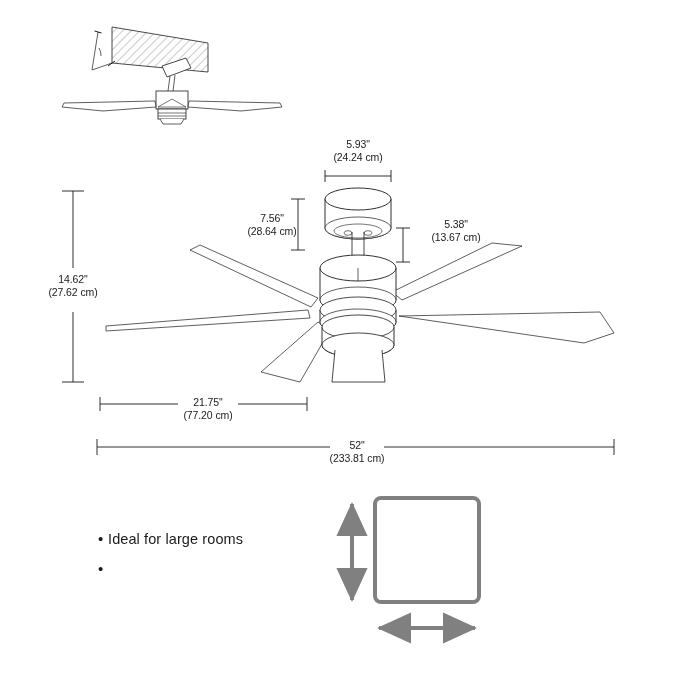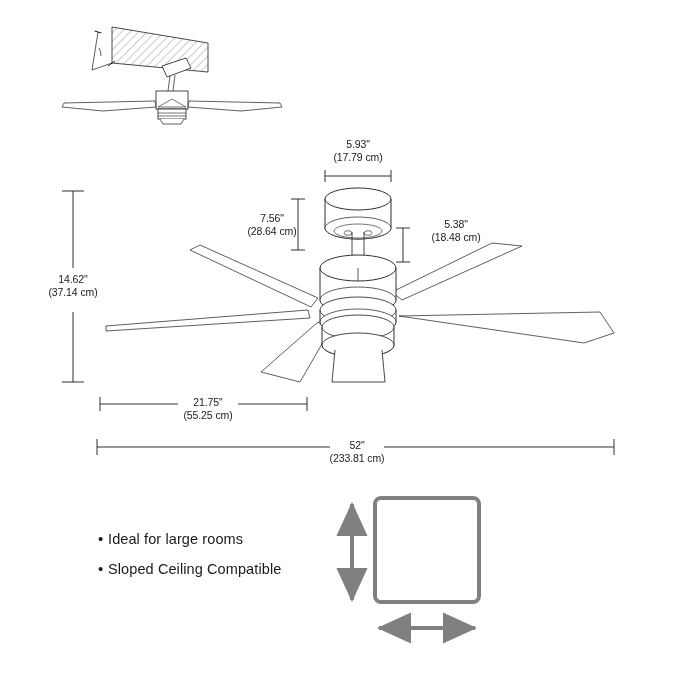--- a/index.html
+++ b/index.html
@@ -203,56 +203,55 @@
     <g stroke="#1a1a1a" stroke-width="0.9">
       <line x1="97" y1="447" x2="330" y2="447"></line>
       <line x1="384" y1="447" x2="614" y2="447"></line>
       <line x1="97" y1="439" x2="97" y2="455"></line>
       <line x1="614" y1="439" x2="614" y2="455"></line>
     </g>
   </svg>
 
   <div class="dim-label" style="left:308px; top:138px; width:100px;">
     <span class="val">5.93"</span>
-    <span class="met">(17.79 cm)</span>
+    <span class="met">(24.24 cm)</span>
   </div>
 
   <div class="dim-label" style="left:222px; top:212px; width:100px;">
     <span class="val">7.56"</span>
     <span class="met">(28.64 cm)</span>
   </div>
 
   <div class="dim-label" style="left:410px; top:218px; width:92px;">
     <span class="val">5.38"</span>
-    <span class="met">(18.48 cm)</span>
+    <span class="met">(13.67 cm)</span>
   </div>
 
   <div class="dim-label" style="left:23px; top:273px; width:100px;">
     <span class="val">14.62"</span>
-    <span class="met">(37.14 cm)</span>
+    <span class="met">(27.62 cm)</span>
   </div>
 
   <div class="dim-label" style="left:158px; top:396px; width:100px;">
     <span class="val">21.75"</span>
-    <span class="met">(55.25 cm)</span>
+    <span class="met">(77.20 cm)</span>
   </div>
 
   <div class="dim-label" style="left:305px; top:439px; width:104px;">
     <span class="val">52"</span>
     <span class="met">(233.81 cm)</span>
   </div>
 
   <div id="features">
     <div class="feature-row">
       <span class="feature-bullet">•</span>
       <span class="feature-text">Ideal for large rooms</span>
     </div>
     <div class="feature-row">
       <span class="feature-bullet">•</span>
-      <span class="feature-text">Sloped Ceiling Compatible</span>
     </div>
   </div>
 
   <svg id="room-icon" viewBox="0 0 165 155">
     <rect x="40" y="8" width="104" height="104" rx="6" ry="6" fill="none" stroke="#808080" stroke-width="4"></rect>
     <line x1="17" y1="14" x2="17" y2="110" stroke="#808080" stroke-width="4" marker-start="url(#arrowStart)" marker-end="url(#arrowEnd)"></line>
     <line x1="44" y1="138" x2="140" y2="138" stroke="#808080" stroke-width="4" marker-start="url(#arrowStart)" marker-end="url(#arrowEnd)"></line>
   </svg>
 
 </div>

